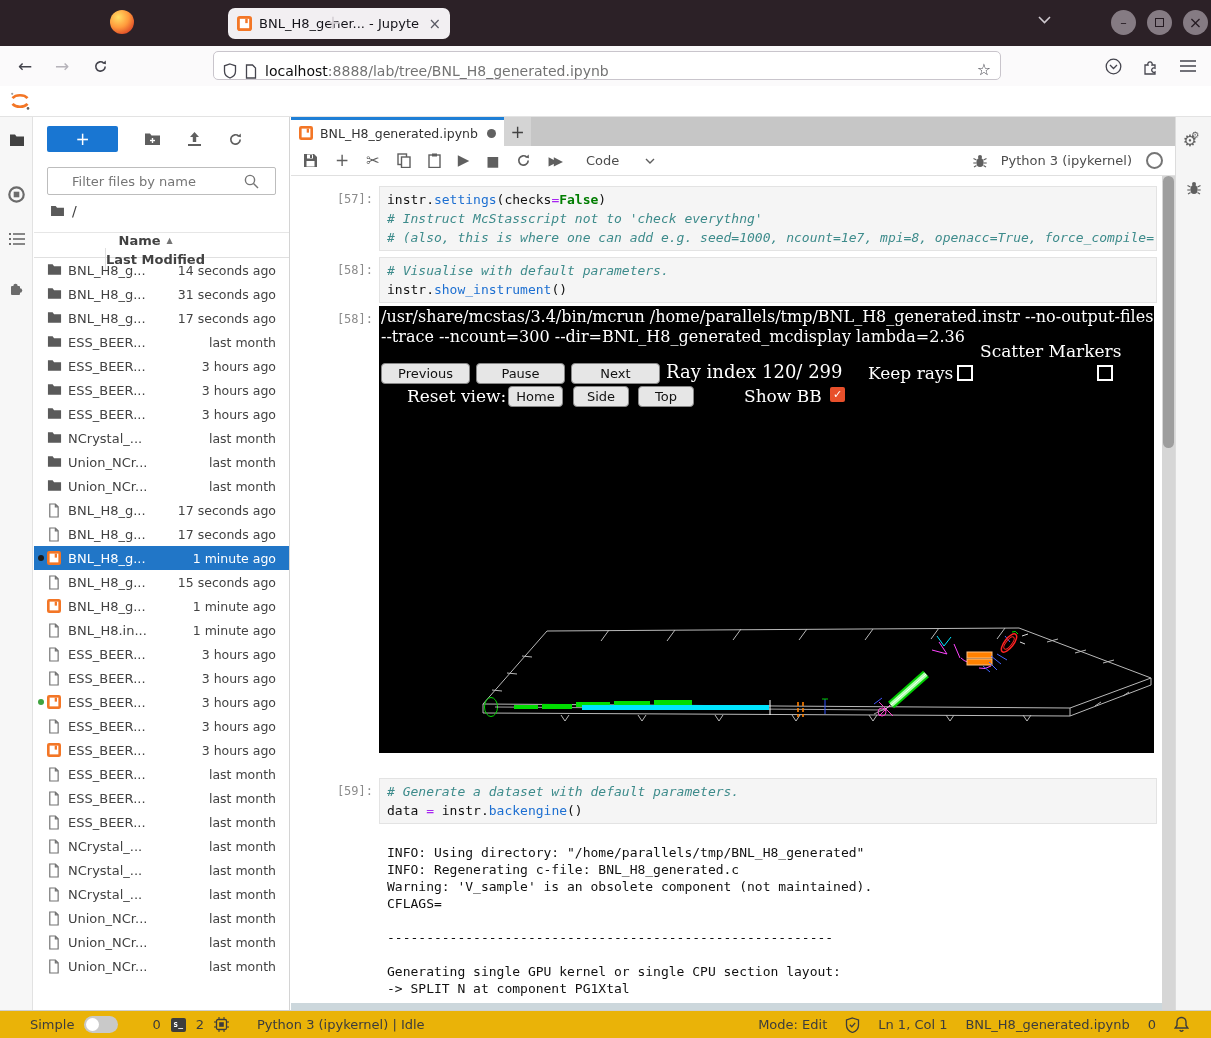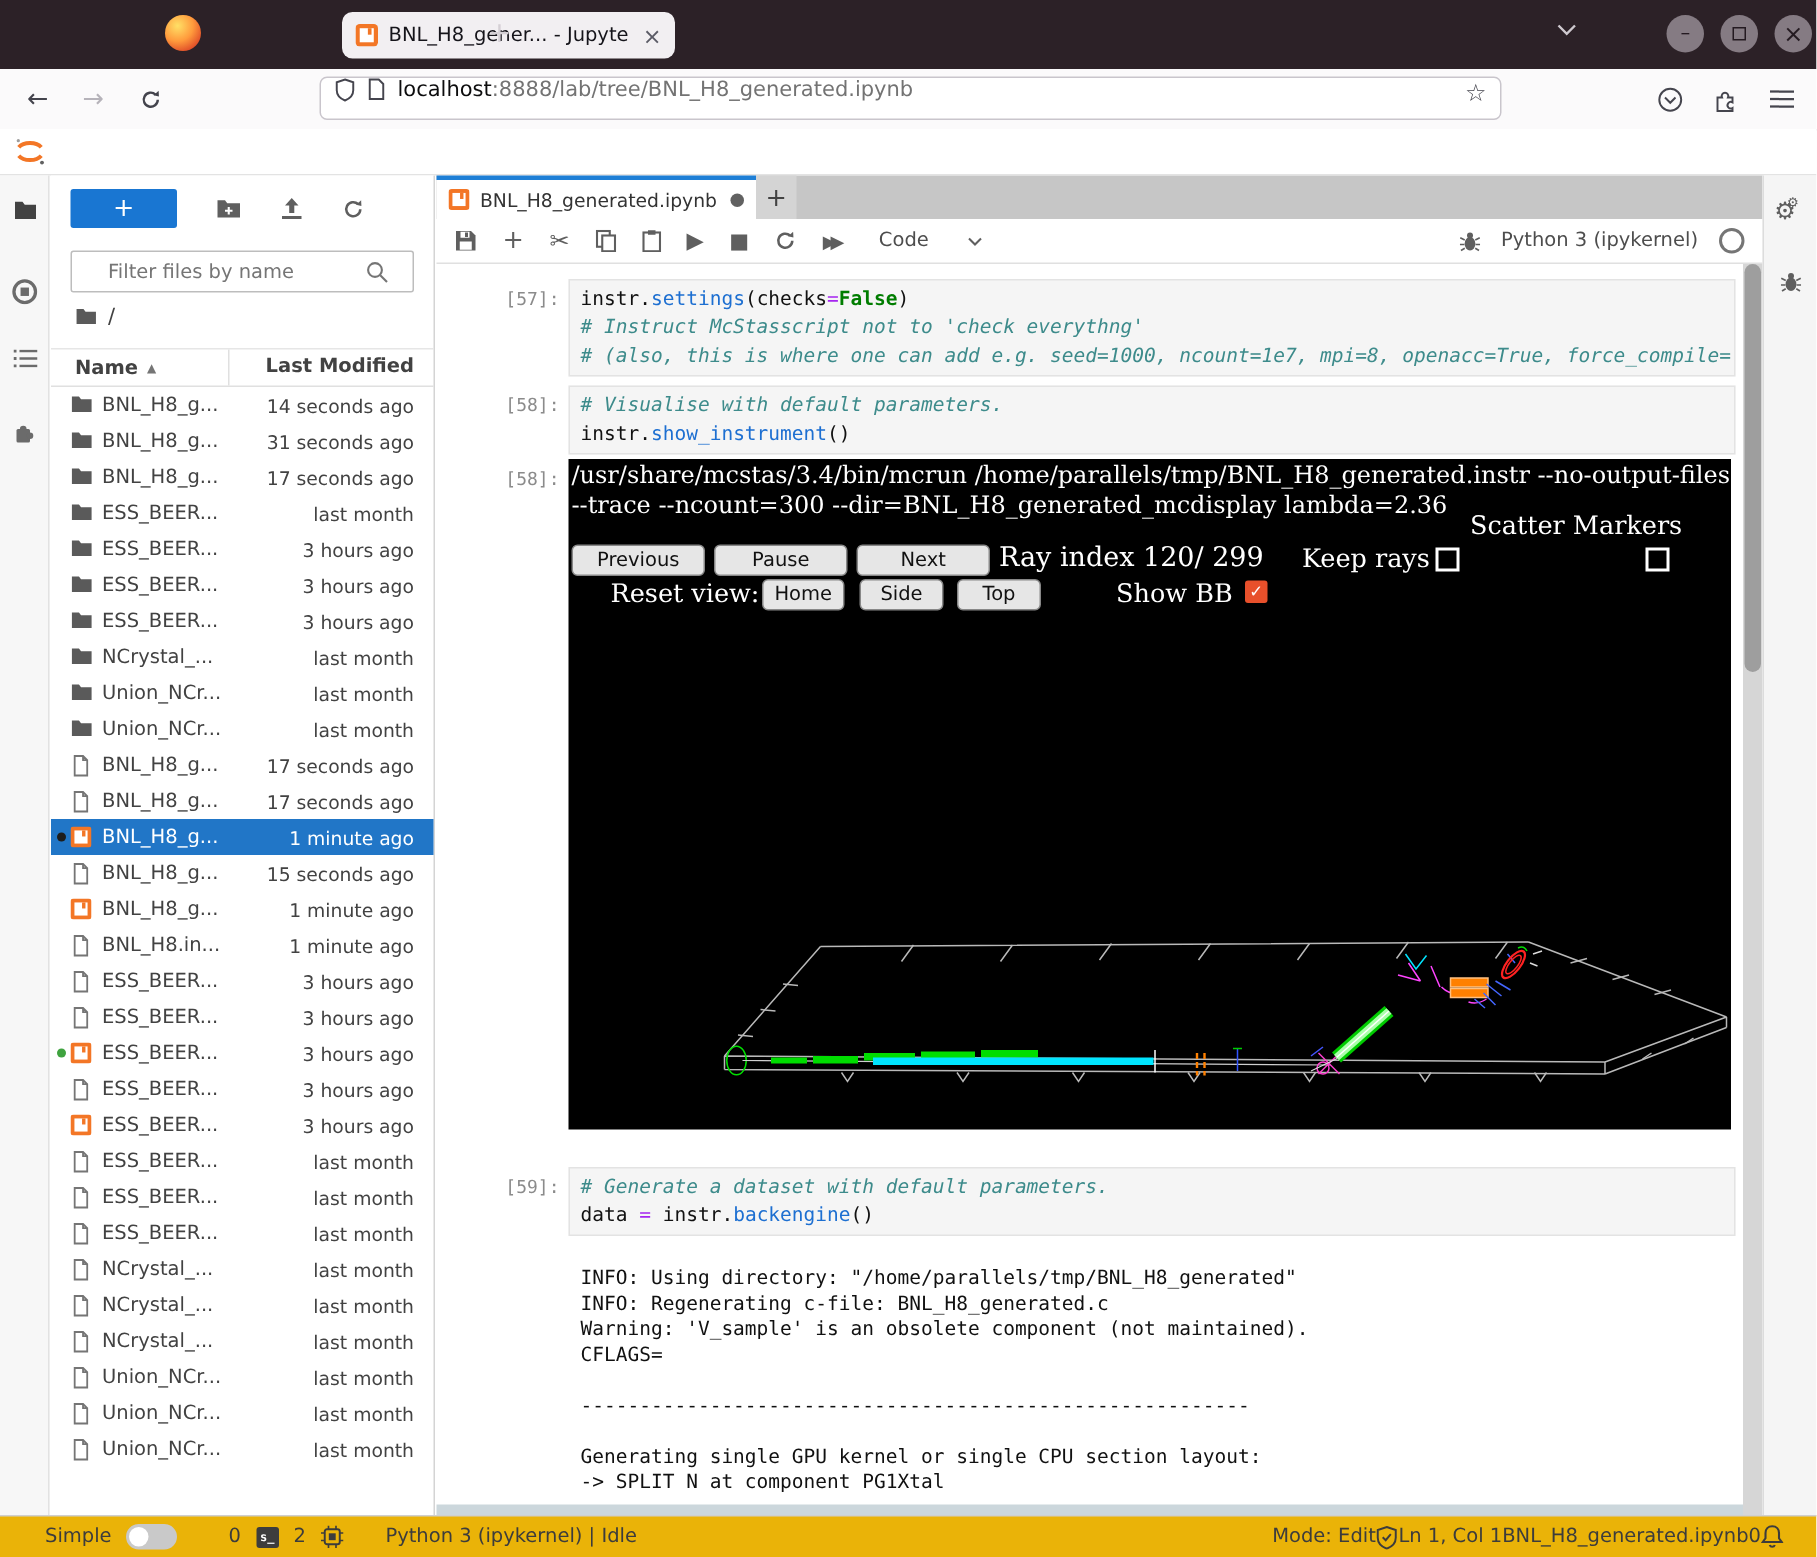--- a/index.html
+++ b/index.html
@@ -17,42 +17,42 @@
   .newtab-btn{position:absolute;left:325px;top:11px;color:#d5d0d5;font-size:19px;}
   .win-chevron{position:absolute;left:1038px;top:16px;}
   .wbtn{position:absolute;top:10px;width:25px;height:25px;border-radius:50%;background:#857b83;color:#241a21;
       display:flex;align-items:center;justify-content:center;font-size:13px;}
   .wb-min{left:1111px}.wb-max{left:1147px}.wb-close{left:1183px;font-size:16px}
   .maxsq{width:9px;height:9px;border:1.5px solid #241a21;box-sizing:border-box;}
   
   .urlrow{position:absolute;top:46px;left:0;right:0;height:40px;background:#fbfafb;border-bottom:1px solid #d0ccd2;}
   .navic{position:absolute;top:0;height:40px;display:flex;align-items:center;color:#43434c;font-size:17px;}
   .urlbox{position:absolute;left:213px;top:5px;width:788px;height:29px;background:#fff;border:1px solid #c9c5cc;
-      border-radius:5px;display:flex;align-items:flex-start;box-sizing:border-box;padding:0 9px;gap:8px;}
+      border-radius:5px;display:flex;align-items:flex-end;box-sizing:border-box;padding:0 9px;gap:8px;}
   .urltext{flex:1;font-size:14px;color:#737373;white-space:nowrap;overflow:hidden;}
   .urltext b{color:#0c0c0d;font-weight:normal;}
   .star{color:#45454e;font-size:16px;}
   
   .menubar{position:absolute;top:86px;left:0;right:0;height:30px;background:#fff;border-bottom:1px solid #e3e3e3;
       display:flex;align-items:center;}
   .jlogo{margin:0 6px 0 8px;}
   .menu-item{padding:0 11px;color:#3a3a3a;font-size:13px;}
   
   .main{position:absolute;top:117px;left:0;right:0;height:893px;}
   .leftstrip{position:absolute;left:0;top:0;width:33px;height:100%;background:#f7f7f7;border-right:1px solid #e2e2e2;box-sizing:border-box;}
   .lsic{position:absolute;left:0;width:33px;text-align:center;}
   
   .filepanel{position:absolute;left:34px;top:0;width:256px;height:100%;background:#fff;border-right:1px solid #d4d4d4;box-sizing:border-box;}
   .fp-toolbar{height:38px;display:flex;align-items:center;padding:6px 0 0 13px;box-sizing:border-box;gap:26px;}
   .newbtn{width:71px;height:26px;background:#1976d2;border-radius:2px;color:#fff;font-size:17px;display:flex;align-items:center;justify-content:center;}
   .fp-filter{margin:12px 13px 0;height:28px;border:1px solid #bdbdbd;border-radius:2px;display:flex;align-items:center;box-sizing:border-box;padding:0 22px;}
   .fp-filter input{border:0;outline:0;flex:1;font:13px "DejaVu Sans",sans-serif;color:#616161;background:transparent;}
   .fp-crumb{margin-top:4px;height:24px;display:flex;align-items:center;gap:7px;padding-left:16px;color:#424242;font-size:14px;}
   .fp-head{margin-top:9px;height:24px;display:flex;align-items:center;border-top:1px solid #e6e6e6;border-bottom:1px solid #e0e0e0;
-      font-weight:bold;color:#424242;font-size:13px;}
+      font-weight:bold;color:#424242;font-size:13px;flex-direction:column;}
   .fh-name{width:118px;padding-left:16px;box-sizing:border-box;display:flex;align-items:center;gap:6px;}
   .fh-mod{flex:1;text-align:right;padding-right:13px;border-left:1px solid #e0e0e0;height:100%;line-height:24px;box-sizing:border-box;}
   .caret{font-size:8px;color:#757575;}
   .frow{height:24px;display:flex;align-items:center;color:#424242;font-size:13px;}
   .frow.sel{background:#2176c7;color:#fff;}
   .fdot{width:9px;margin-left:4px;flex:none;display:flex;align-items:center;}
   .fdot i{width:6px;height:6px;border-radius:50%;display:block;}
   .ficon{width:15px;height:14px;margin-right:6px;flex:none;}
   .fname{width:92px;white-space:nowrap;overflow:hidden;flex:none;}
   .fmod{flex:1;text-align:right;padding-right:13px;font-size:12.5px;white-space:nowrap;}
@@ -102,21 +102,21 @@
   .rightstrip{position:absolute;right:0;top:0;width:36px;height:100%;background:#f5f5f5;border-left:1px solid #dcdcdc;box-sizing:border-box;}
   .rsic{position:absolute;left:0;width:36px;text-align:center;color:#5f5f5f;}
   
   .statusbar{position:absolute;top:1010px;left:0;right:0;height:28px;background:#eab308;border-top:1px solid #cfcfcf;
       display:flex;align-items:center;color:#3c3c3c;font-size:13px;box-sizing:border-box;}
   .sb-left{display:flex;align-items:center;gap:10px;margin-left:30px;}
   .toggle{width:34px;height:17px;border-radius:9px;background:#c9c9c9;position:relative;}
   .toggle i{position:absolute;left:2px;top:2px;width:13px;height:13px;border-radius:50%;background:#fff;display:block;}
   .termic{width:15px;height:14px;background:#3d3d3d;border-radius:2px;color:#fff;
       font:bold 8px/14px "DejaVu Sans Mono",monospace;text-align:center;}
-  .sb-right{margin-left:auto;display:flex;align-items:center;margin-right:22px;}
+  .sb-right{margin-left:auto;display:flex;align-items:center;gap:18px;margin-right:22px;}
   svg{display:block}
 </style>
 </head>
 <body>
 
 <div class="titlebar">
   <div class="ff-logo"></div>
   <div class="btab">
     <span class="jicon">
       <svg width="15" height="15" viewBox="0 0 16 16">

